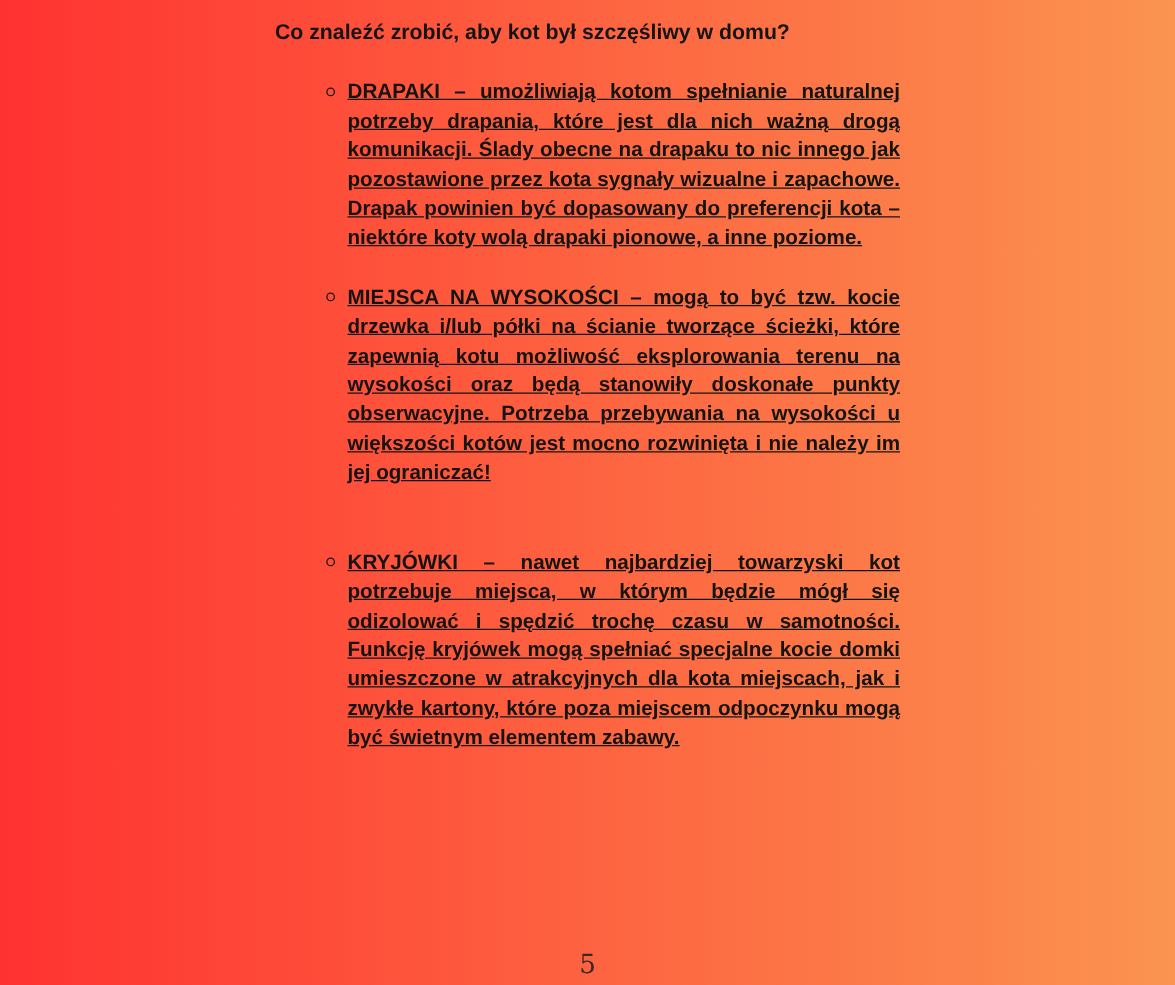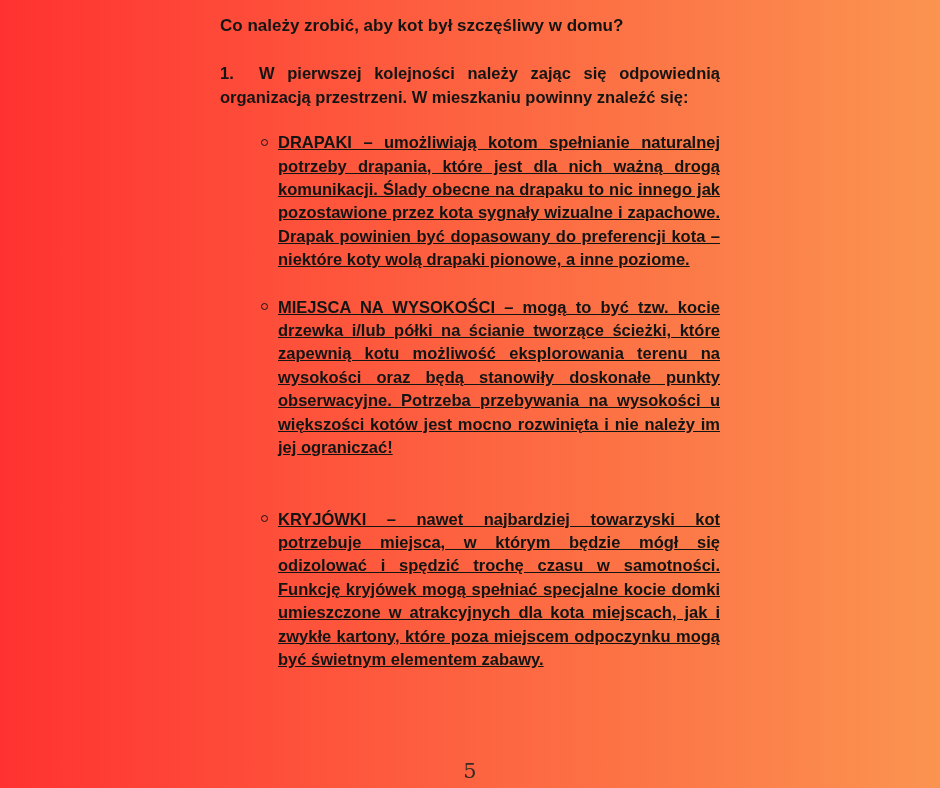--- a/index.html
+++ b/index.html
@@ -77,23 +77,22 @@
     color: #3b2a23;
   }
 </style>
 </head>
 <body>
 
 <div class="page" style="background: linear-gradient(90deg, rgb(255, 50, 49), rgb(251, 148, 80));">
 
   <div class="content" style="color: rgb(20, 20, 19);">
 
-    <h1 class="doc-title">Co należy zrobić, aby kot był szczęśliwy w domu?</h1>
+    <h1 class="doc-title">Co znaleźć zrobić, aby kot był szczęśliwy w domu?</h1>
 
-    <p class="intro">1.&nbsp;&nbsp;W pierwszej kolejności należy zając się odpowiednią organizacją przestrzeni. W mieszkaniu powinny znaleźć się:</p>
 
     <ul class="bullet-list">
       <li>
         <span class="bullet-circle"></span>
         <span>DRAPAKI – umożliwiają kotom spełnianie naturalnej potrzeby drapania, które jest dla nich ważną drogą komunikacji. Ślady obecne na drapaku to nic innego jak pozostawione przez kota sygnały wizualne i zapachowe. Drapak powinien być dopasowany do preferencji kota – niektóre koty wolą drapaki pionowe, a inne poziome.</span>
       </li>
       <li>
         <span class="bullet-circle"></span>
         <span>MIEJSCA NA WYSOKOŚCI – mogą to być tzw. kocie drzewka i/lub półki na ścianie tworzące ścieżki, które zapewnią kotu możliwość eksplorowania terenu na wysokości oraz będą stanowiły doskonałe punkty obserwacyjne. Potrzeba przebywania na wysokości u większości kotów jest mocno rozwinięta i nie należy im jej ograniczać!</span>
       </li>

